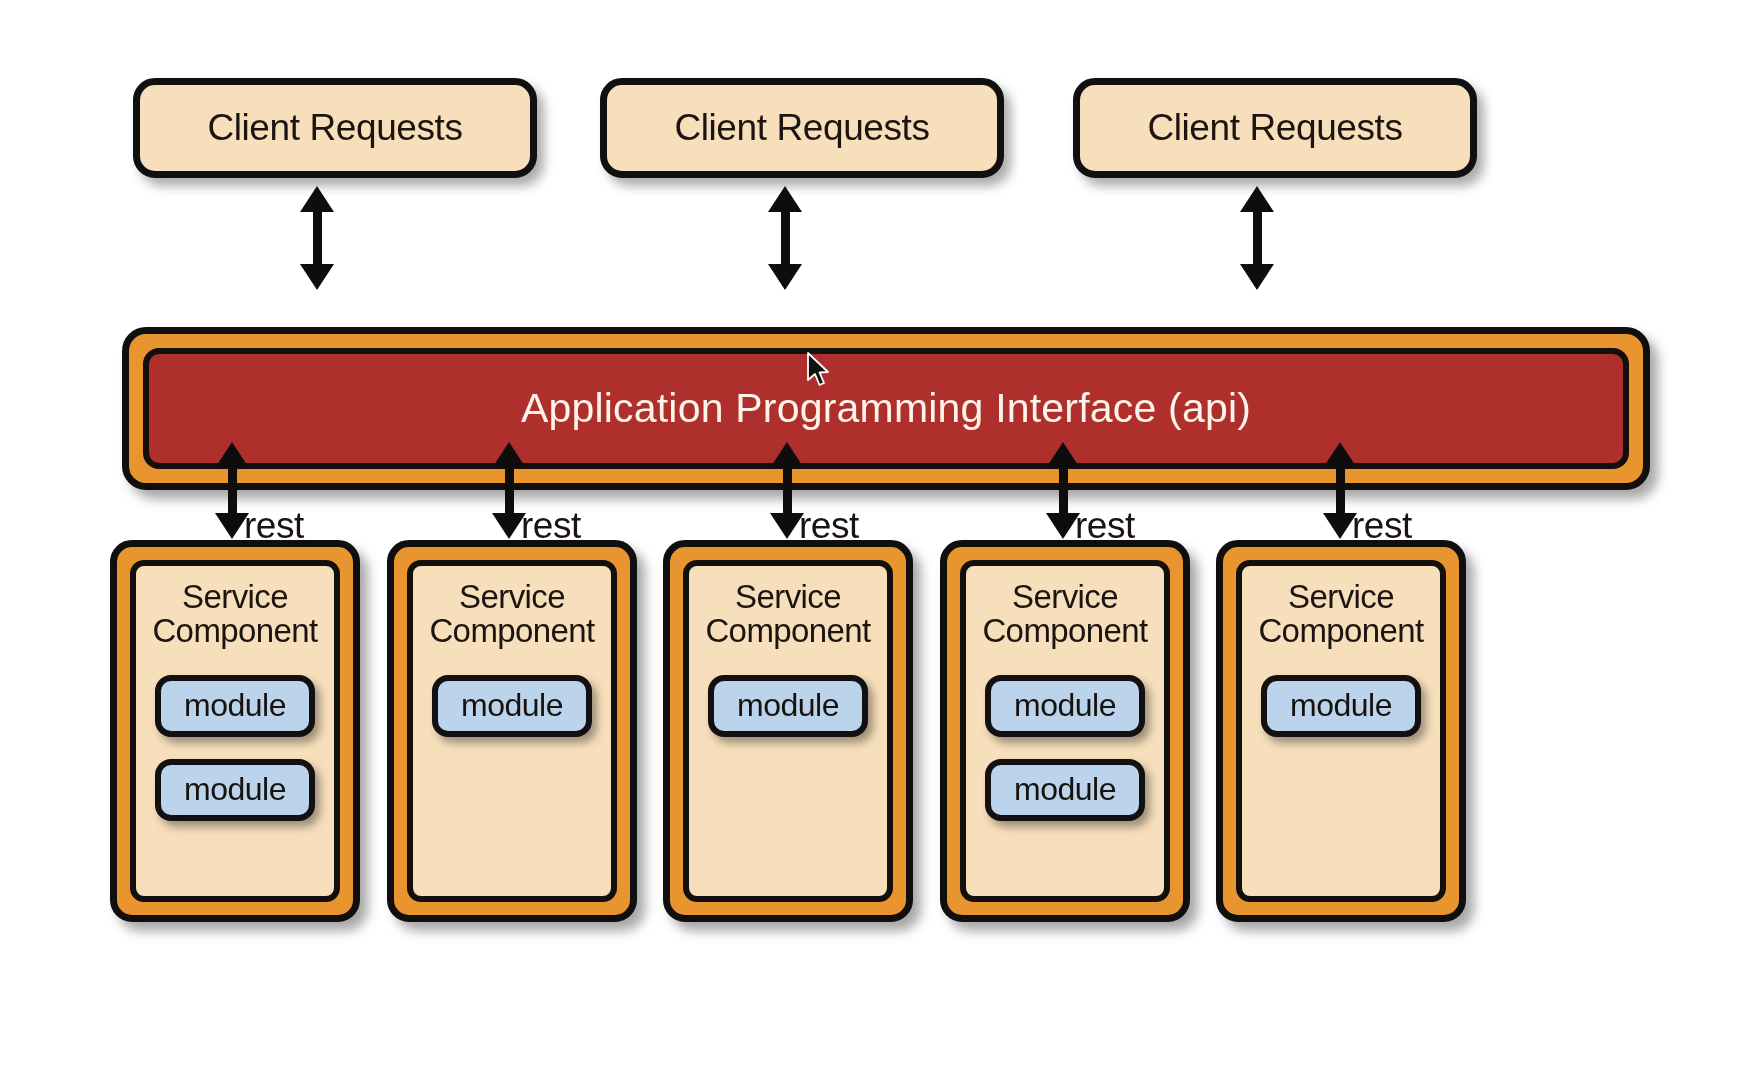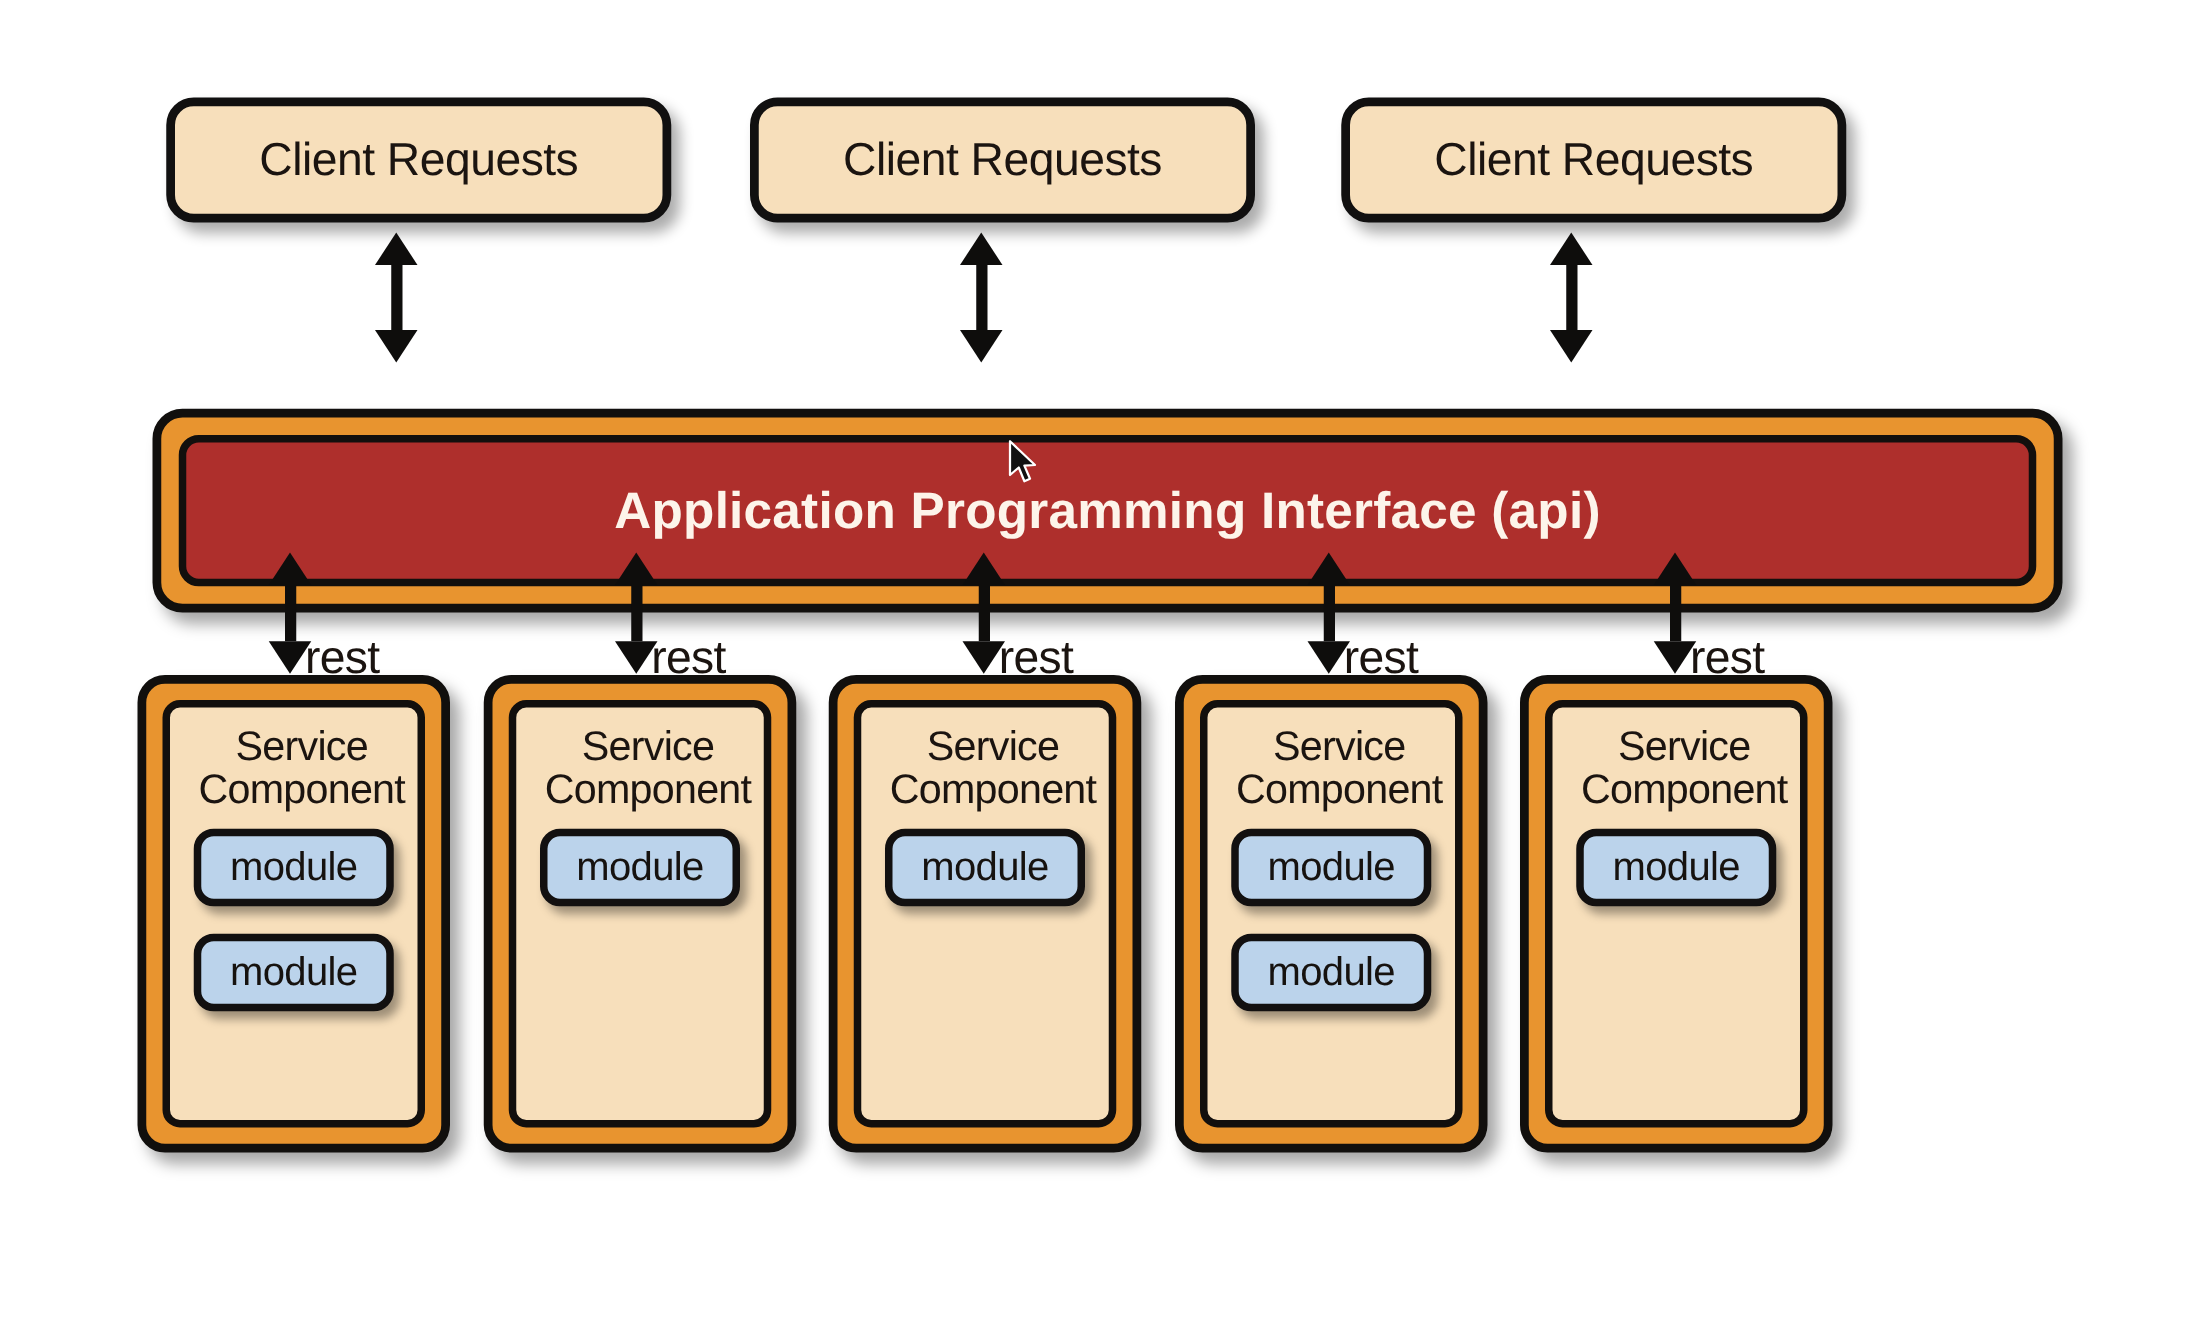--- a/index.html
+++ b/index.html
@@ -115,21 +115,20 @@
     border-radius: 16px;
     display: flex;
     align-items: center;
     justify-content: center;
   }
   #api-inner .label {
     font-size: 41px;
     color: #fdf4ea;
     letter-spacing: 0.2px;
     white-space: nowrap;
-    font-weight: bold;
   }
 
   
   .service-card {
     position: absolute;
     top: 540px;
     width: 250px;
     height: 382px;
     background: #e8942f;
     border: 7px solid #110f0d;
@@ -139,32 +138,32 @@
   }
   .service-inner {
     width: 100%;
     height: 100%;
     background: #f7dfbb;
     border: 6px solid #120f0d;
     border-radius: 14px;
     padding: 14px 10px 10px 10px;
     display: flex;
     flex-direction: column;
-    align-items: flex-end;
+    align-items: center;
   }
   .service-title {
     font-size: 33px;
     line-height: 1.04;
     color: #1b1410;
     text-align: center;
     letter-spacing: -0.6px;
     white-space: nowrap;
   }
   .module-list {
-    margin-top: 14px;
+    margin-top: 26px;
     width: 100%;
     display: flex;
     flex-direction: column;
     align-items: center;
     gap: 22px;
   }
   .module-box {
     width: 160px;
     height: 62px;
     background: #bbd3eb;

